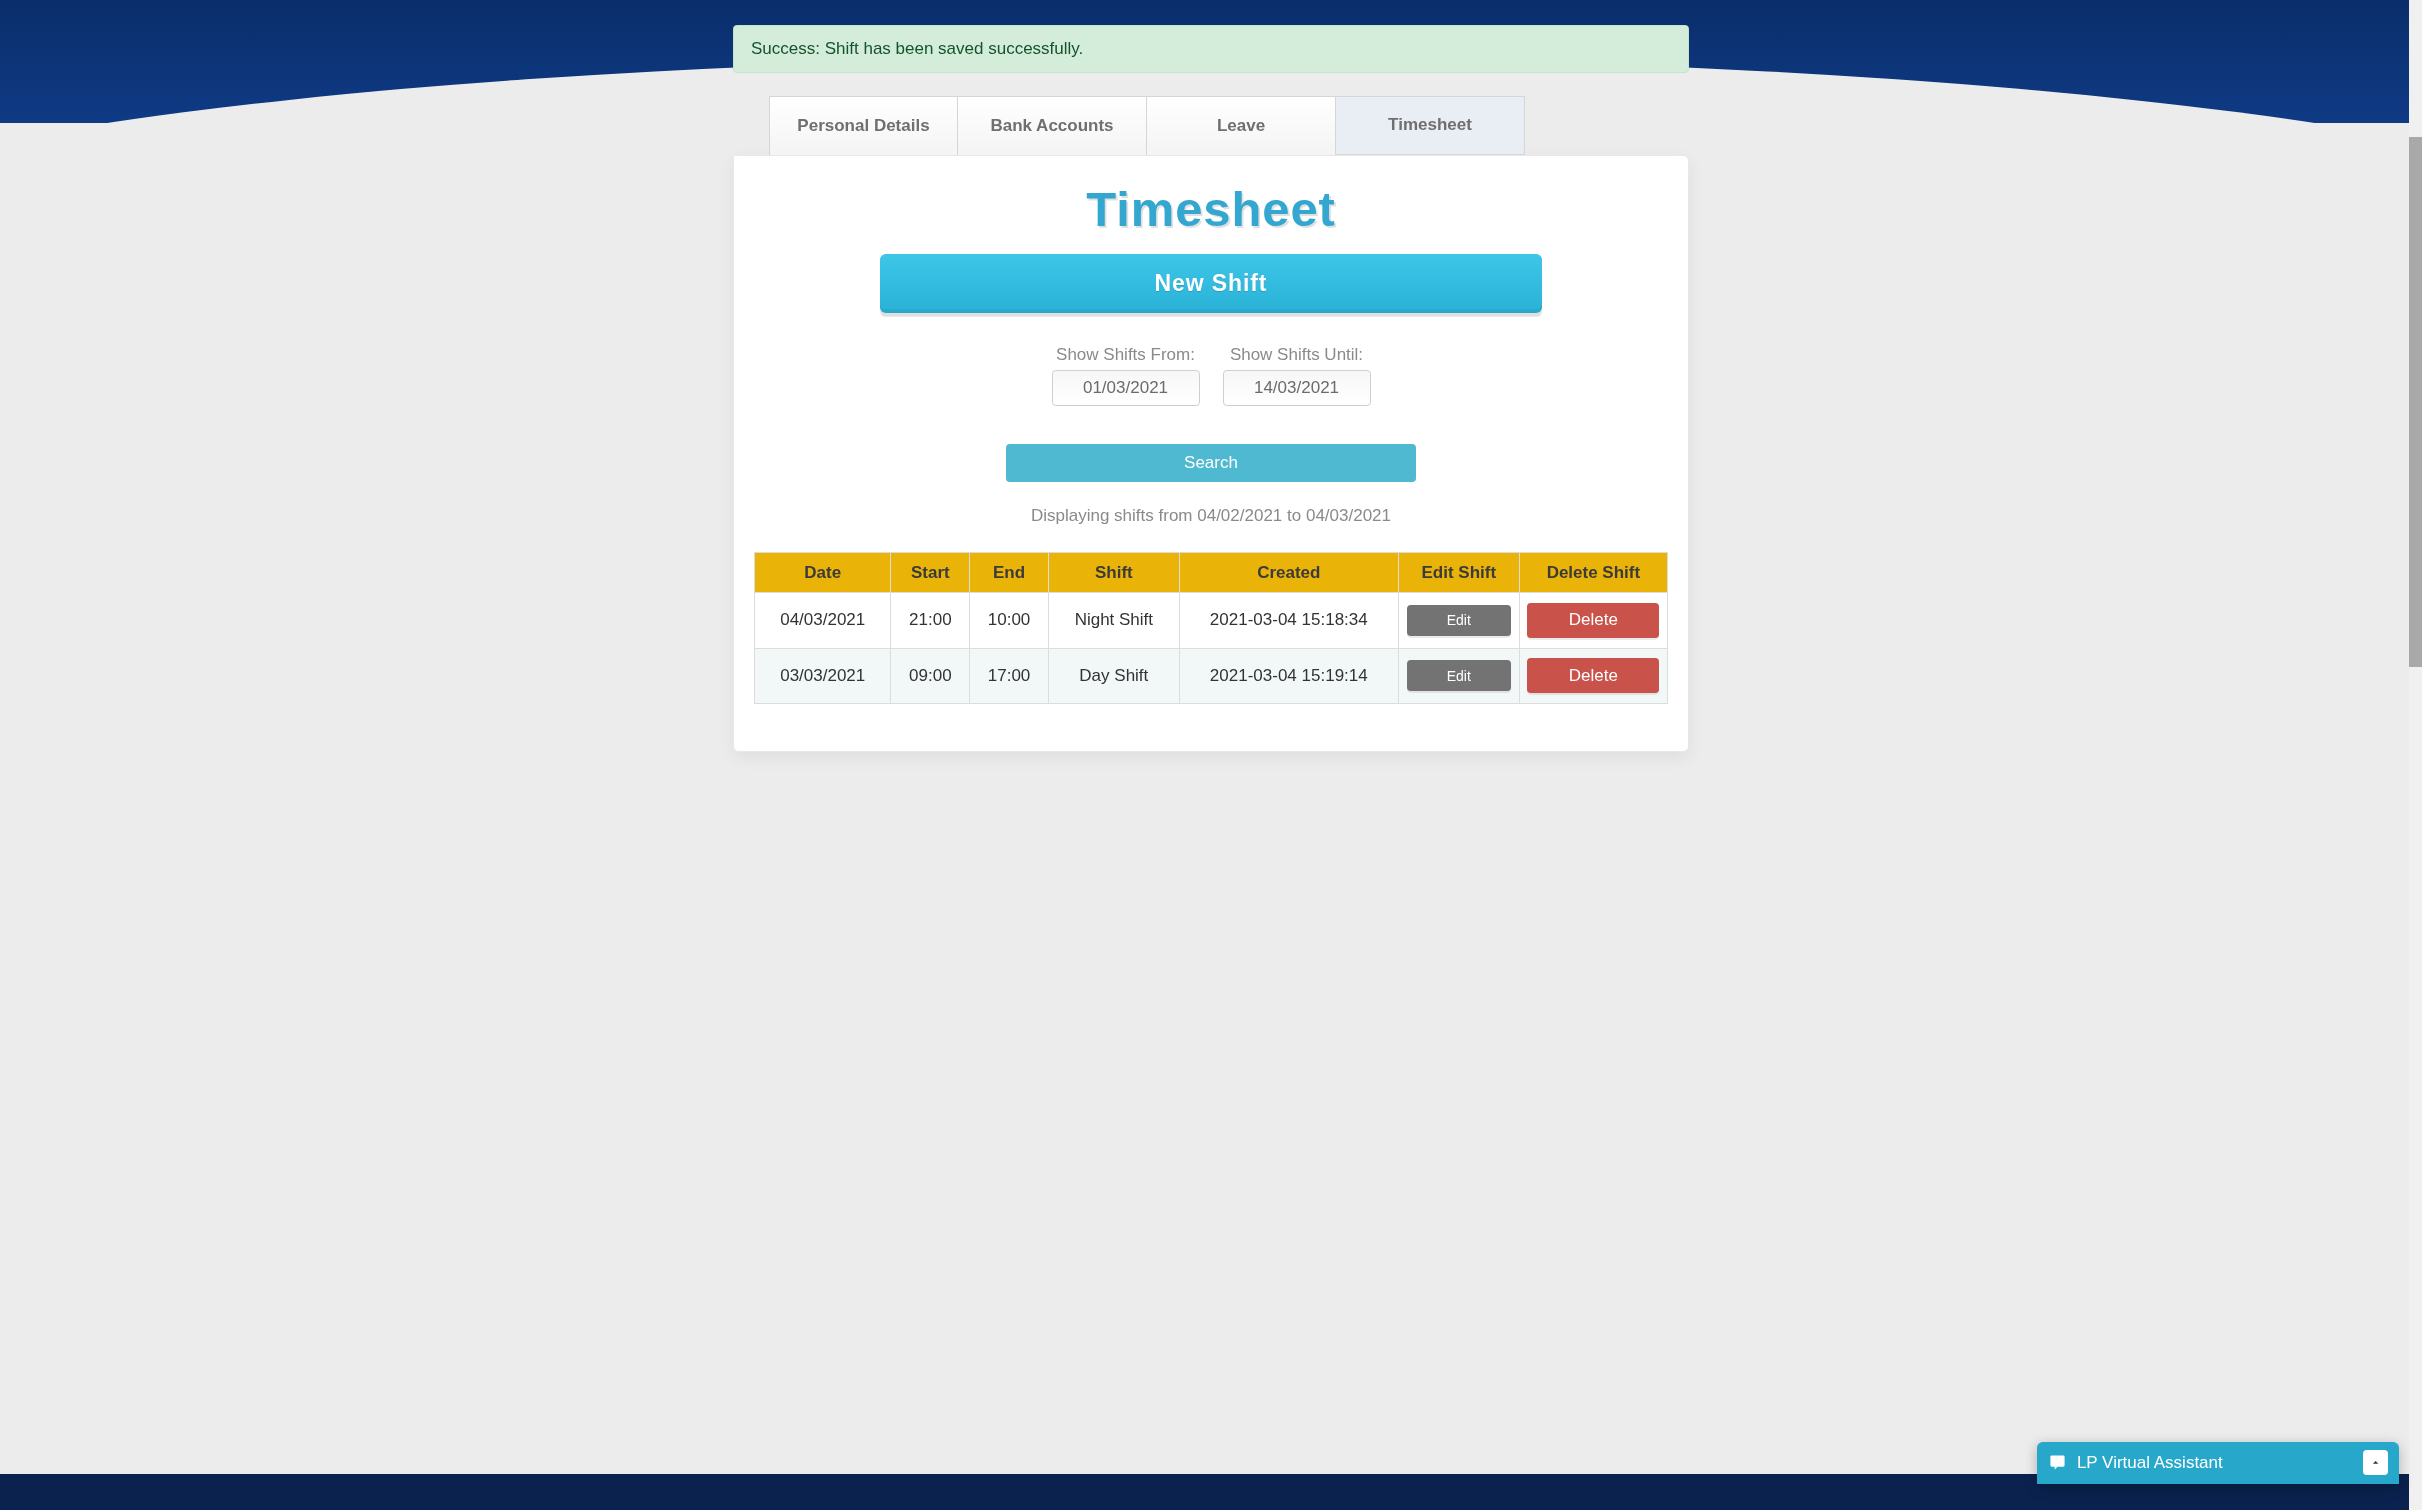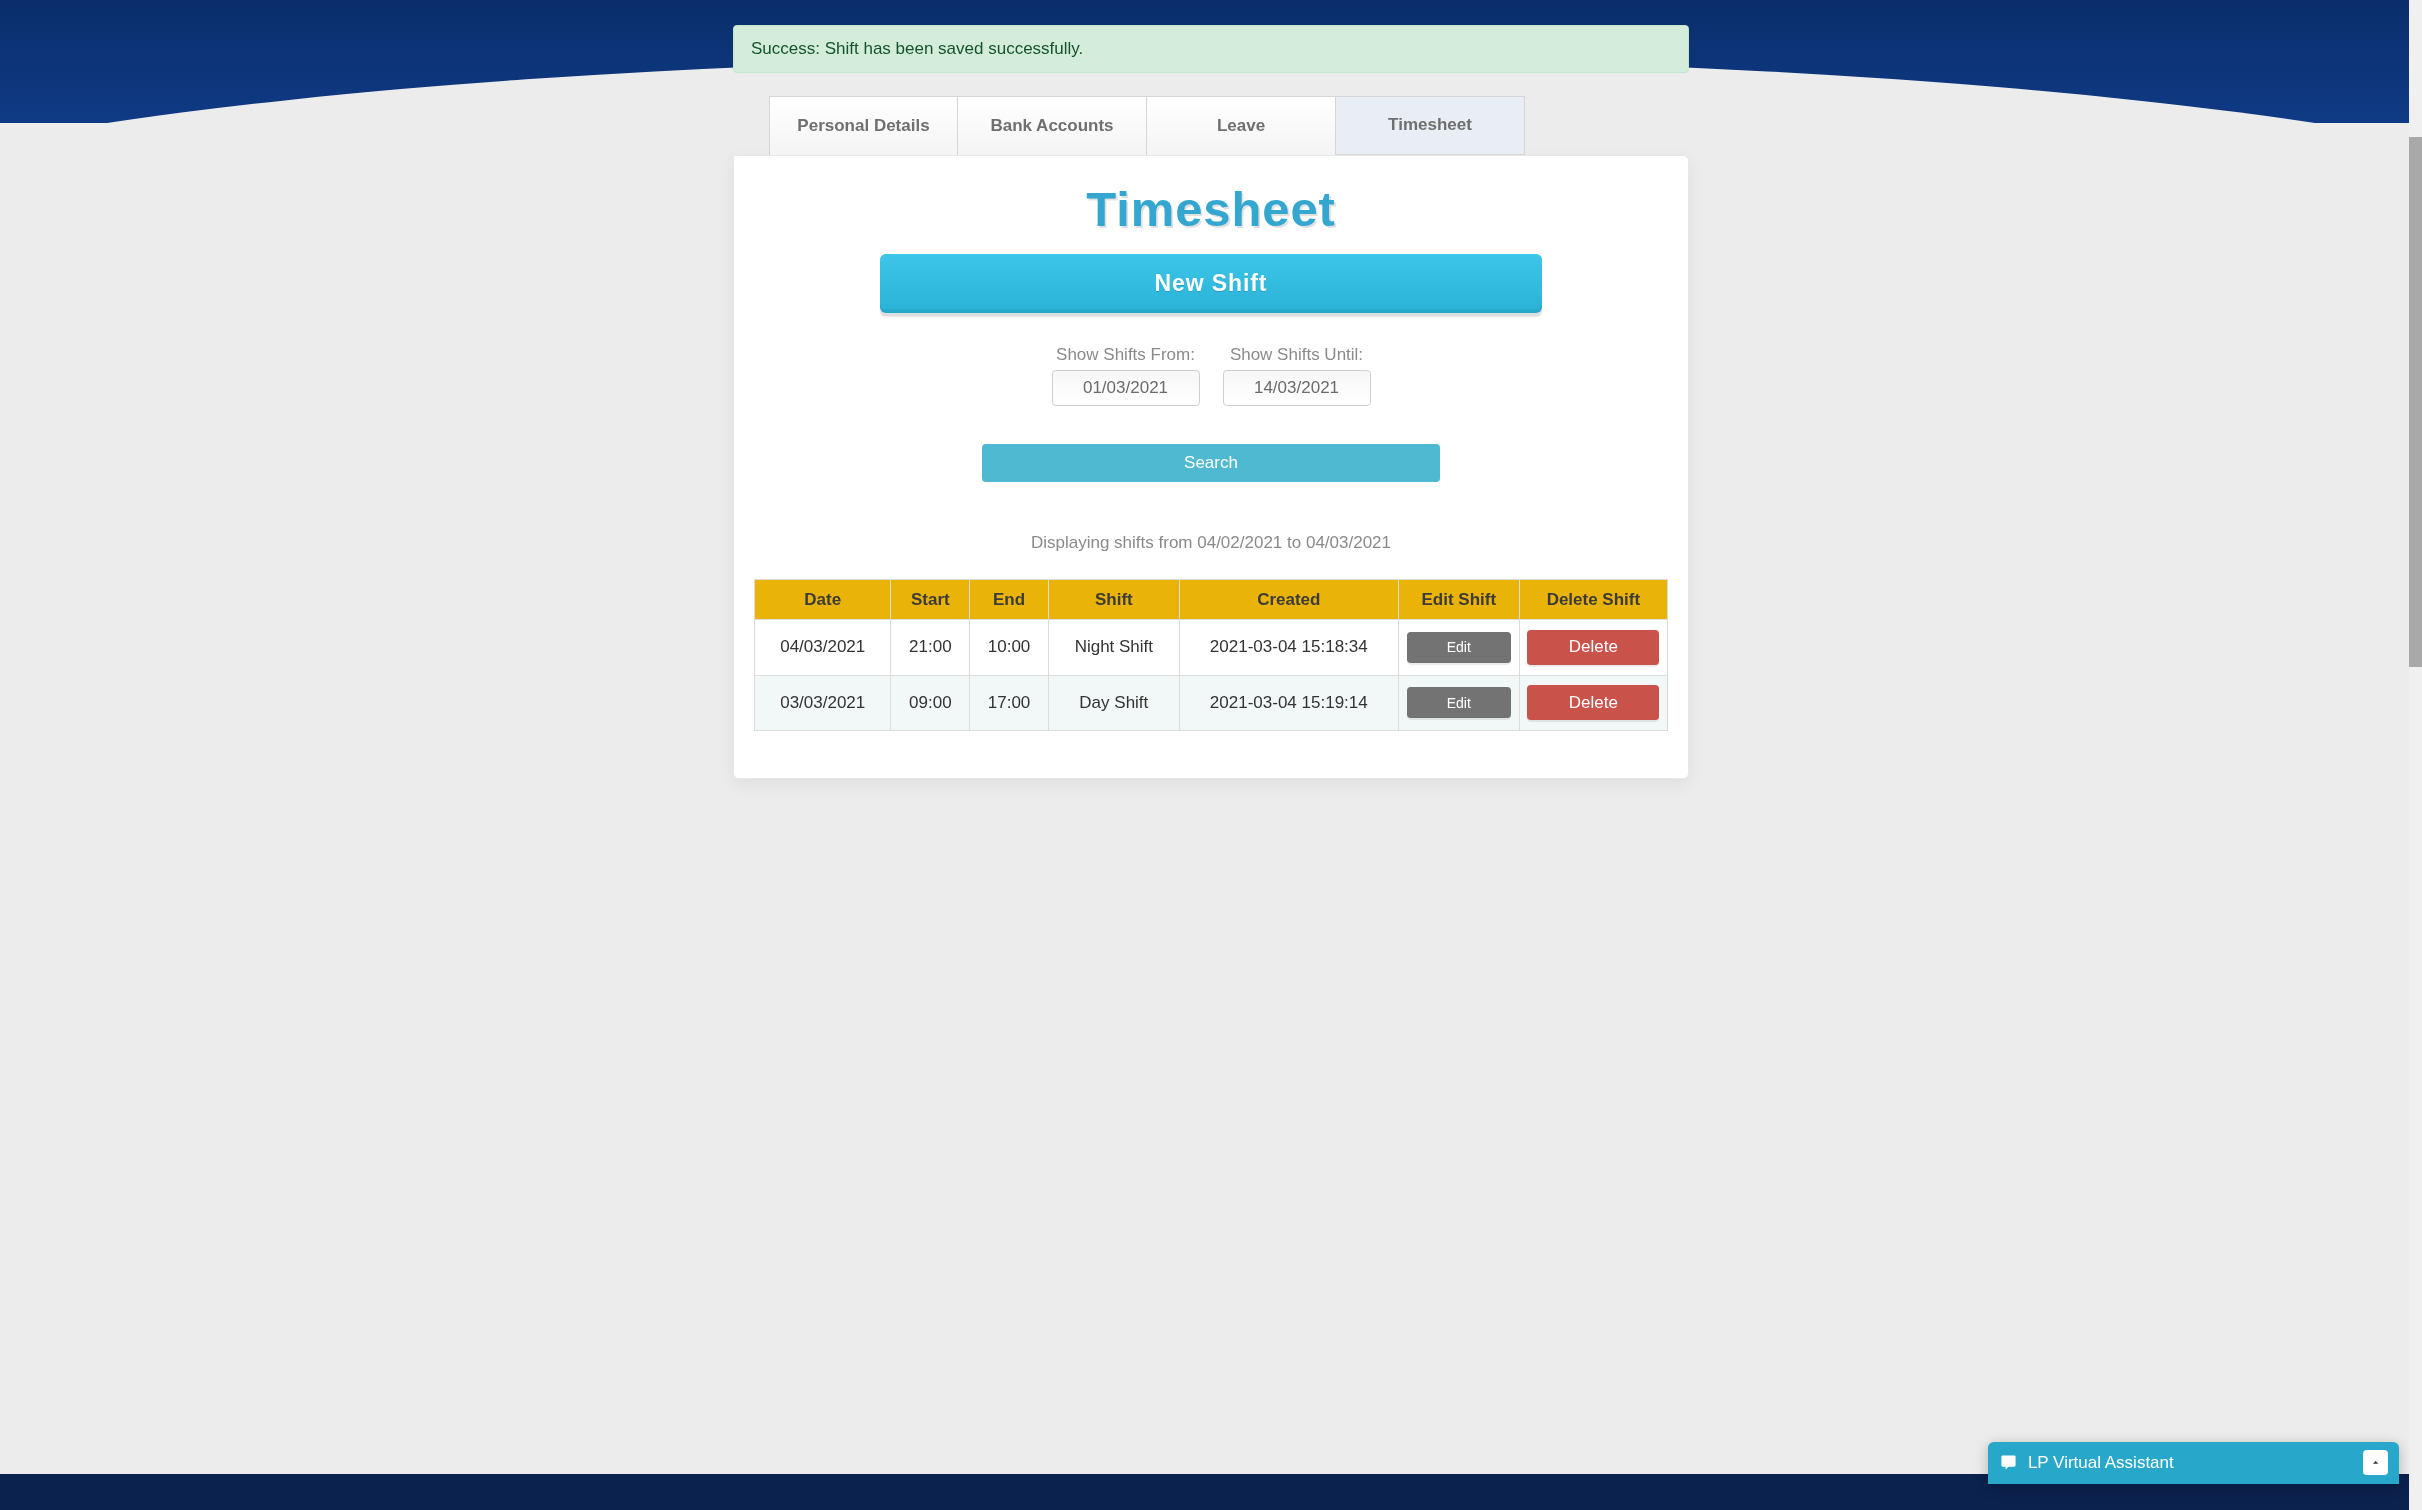--- a/index.html
+++ b/index.html
@@ -131,22 +131,22 @@
   height: 36px;
   border: 0.9px solid #cfcfcf;
   border-radius: 3.8px;
   background: linear-gradient(180deg, #f7f7f7 0%, #ffffff 100%);
   text-align: center;
   font-size: 17px;
   color: #6b6b6b;
 }
 .btn-search {
   display: block;
-  width: 458px;
-  margin: 0 auto 51px auto;
+  width: 410px;
+  margin: 0 auto 24px auto;
   height: 38px;
   background: #4fb9d1;
   color: #ffffff;
   border: none;
   border-radius: 3.8px;
   font-size: 17px;
   cursor: pointer;
 }
 .range-text {
   text-align: center;
@@ -201,21 +201,21 @@
   position: relative;
   z-index: 2;
   height: 36px;
   background: #0b224f;
   width: 100%;
 }
 .assistant-bar {
   position: fixed;
   right: 23px;
   bottom: 26.5px;
-  width: 411px;
+  width: 362px;
   height: 42px;
   background: #27a8ca;
   color: #ffffff;
   border-radius: 5.7px 5.7px 0 0;
   display: flex;
   align-items: center;
   padding: 0 11.4px;
   z-index: 100;
   box-shadow: 0 3.8px 13.2px rgba(0,0,0,0.25);
 }

